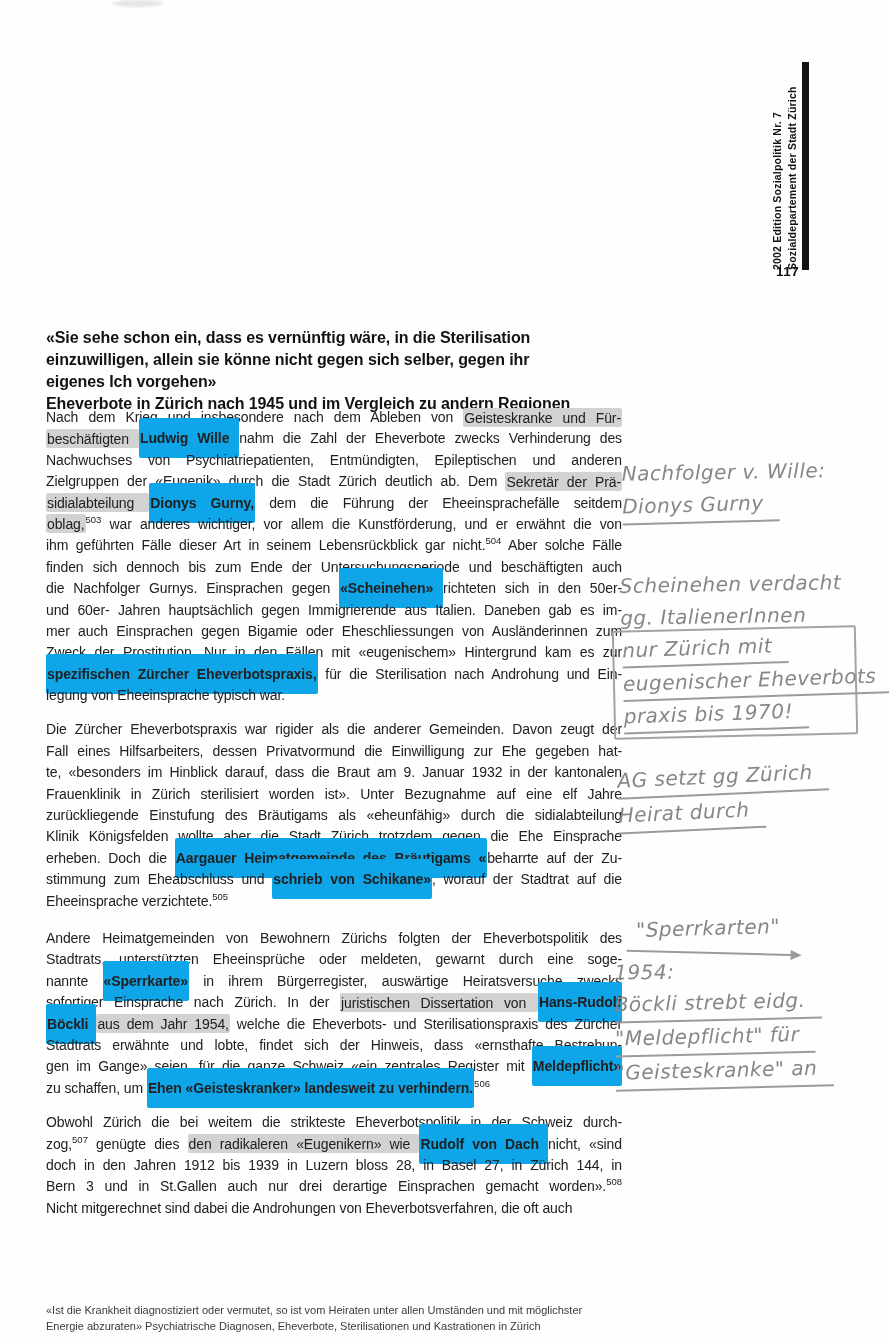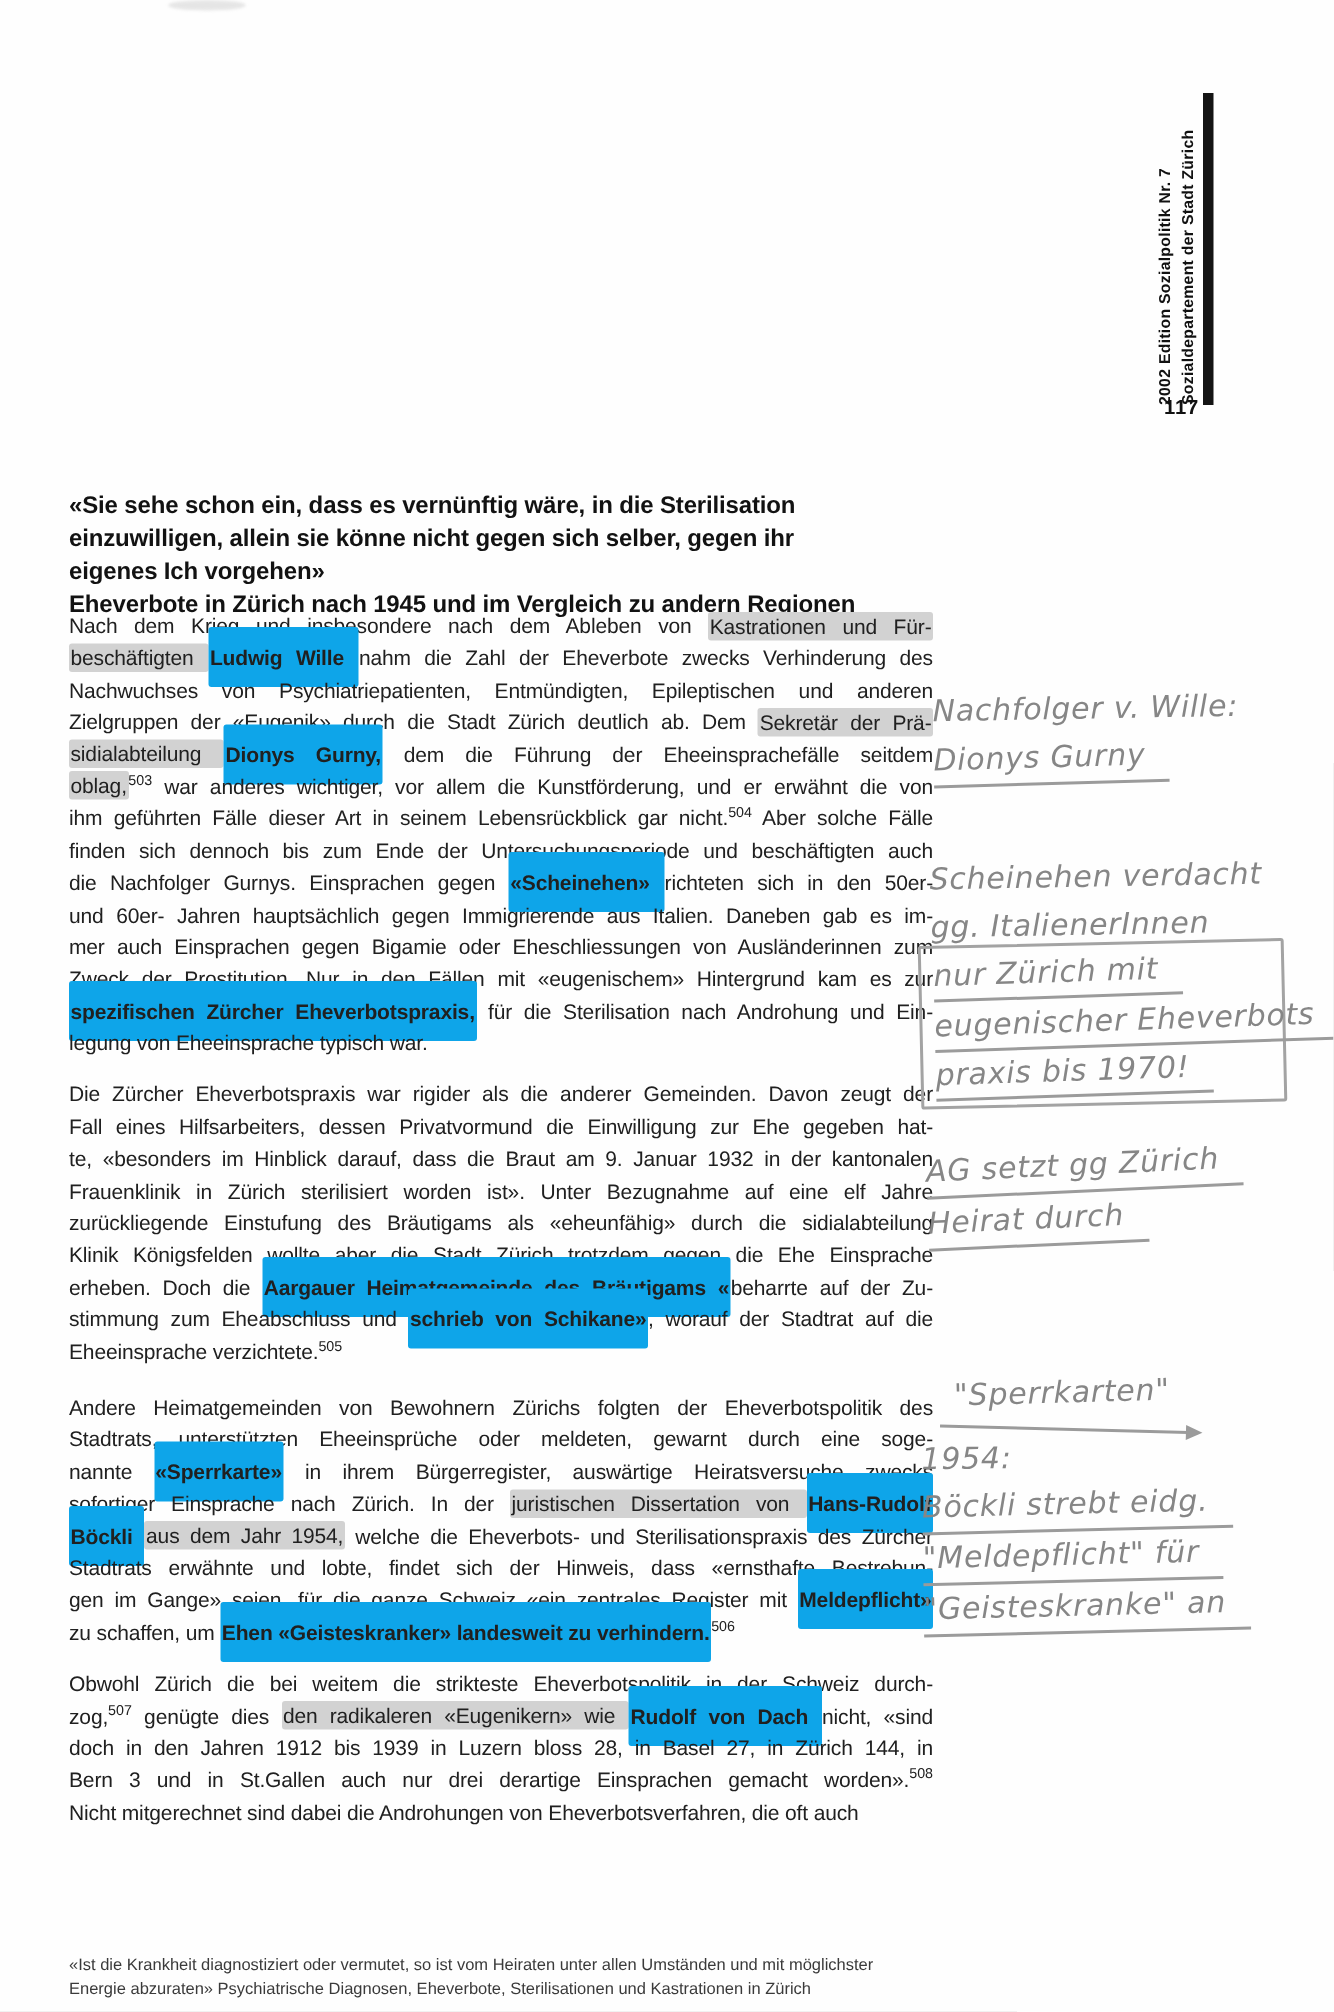--- a/index.html
+++ b/index.html
@@ -77,21 +77,21 @@
 
   <div class="title-block">
     <div class="qline">«Sie sehe schon ein, dass es vernünftig wäre, in die Sterilisation</div>
     <div class="qline">einzuwilligen, allein sie könne nicht gegen sich selber, gegen ihr</div>
     <div class="qline">eigenes Ich vorgehen»</div>
     <div class="subtitle">Eheverbote in Zürich nach 1945 und im Vergleich zu andern Regionen</div>
   </div>
 
   <div class="body-text" id="body-text">
       <div class="para para0">
-        <div class="line"><span>Nach dem Krieg und insbesondere nach dem Ableben von </span><span class="hl1">Kastrationen und Für-</span></div>
+        <div class="line"><span>Nach dem Krieg und insbesondere nach dem Ableben von </span><span class="hl1">Geisteskranke und Für-</span></div>
         <div class="line"><span class="hl1">beschäftigten </span><span class="hl2">Ludwig Wille </span><span>nahm die Zahl der Eheverbote zwecks Verhinderung des</span></div>
         <div class="line"><span>Nachwuchses von Psychiatriepatienten, Entmündigten, Epileptischen und anderen</span></div>
         <div class="line"><span>Zielgruppen der «Eugenik» durch die Stadt Zürich deutlich ab. Dem </span><span class="hl1">Sekretär der Prä-</span></div>
         <div class="line"><span class="hl1">sidialabteilung </span><span class="hl2">Dionys Gurny,</span><span> dem die Führung der Eheeinsprachefälle seitdem</span></div>
         <div class="line"><span class="hl1">oblag,</span><sup class="fnref">503</sup><span> war anderes wichtiger, vor allem die Kunstförderung, und er erwähnt die von</span></div>
         <div class="line"><span>ihm geführten Fälle dieser Art in seinem Lebensrückblick gar nicht.</span><sup class="fnref">504</sup><span> Aber solche Fälle</span></div>
         <div class="line"><span>finden sich dennoch bis zum Ende der Untersuchungsperiode und beschäftigten auch</span></div>
         <div class="line"><span>die Nachfolger Gurnys. Einsprachen gegen </span><span class="hl2">«Scheinehen» </span><span>richteten sich in den 50er-</span></div>
         <div class="line"><span>und 60er- Jahren hauptsächlich gegen Immigrierende aus Italien. Daneben gab es im-</span></div>
         <div class="line"><span>mer auch Einsprachen gegen Bigamie oder Eheschliessungen von Ausländerinnen zum</span></div>

